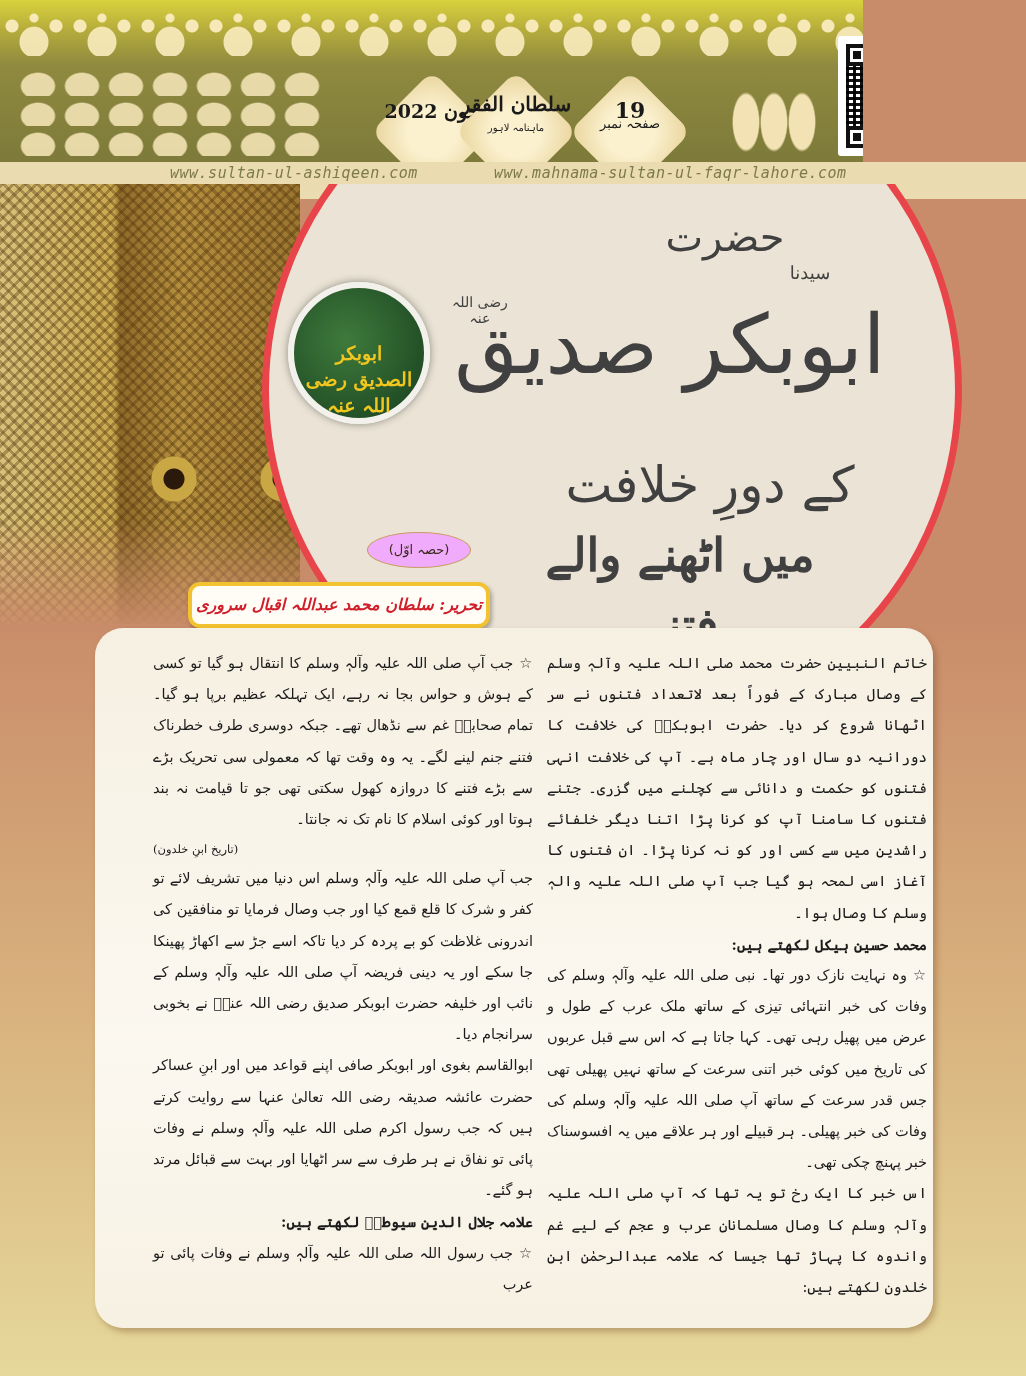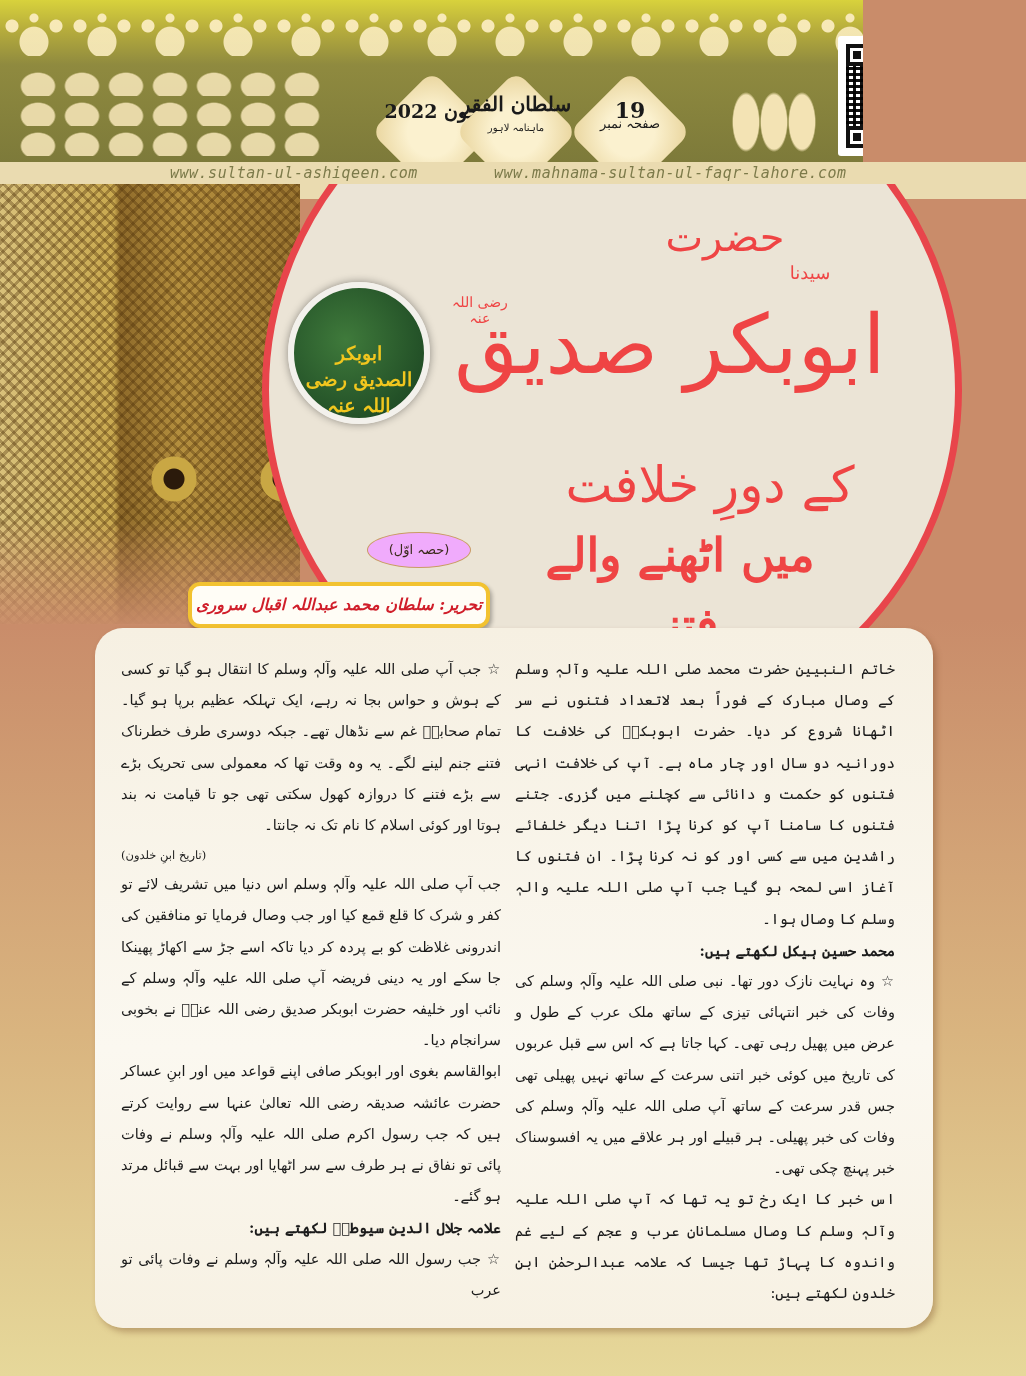--- a/index.html
+++ b/index.html
@@ -84,21 +84,21 @@
     background: linear-gradient(180deg, transparent, #c98c6a);
   }
   .title-disc {
     position: absolute; left: 262px; top: 40px; width: 700px; height: 700px;
     border-radius: 50%;
     background: #ebe4d6;
     border: 7px solid #e8454b;
     clip-path: inset(144px 0 0 0);
   }
   .calligraphy {
-    position: absolute; color: #ef4444; font-family: "DejaVu Serif", serif;
+    position: absolute; color: #404040; font-family: "DejaVu Serif", serif;
     direction: rtl; text-align: center;
   }
   .badge {
     position: absolute; left: 288px; top: 282px; width: 142px; height: 142px; border-radius: 50%;
     background: radial-gradient(circle at 40% 40%, #3f7a3b, #173f1f);
     border: 6px solid #f3f1ec;
     box-shadow: 0 0 8px rgba(0,0,0,.4);
     color: #f1c61e; font-family: "DejaVu Serif", serif;
     display: flex; align-items: flex-end; justify-content: center; text-align: center;
     direction: rtl;
@@ -117,23 +117,23 @@
   }
 
   
   .card {
     position: absolute; left: 95px; top: 628px; width: 838px; height: 700px;
     background: linear-gradient(180deg, #f6f0e2 0%, #fbf8f0 60%, #f7f1e3 100%);
     border-radius: 28px;
     box-shadow: 3px 4px 6px rgba(110,60,30,.35);
   }
   .col {
-    position: absolute; top: 26px; width: 380px;
+    position: absolute; top: 20px; width: 380px;
     direction: rtl; text-align: justify; text-align-last: right;
-    font-family: "DejaVu Serif", serif; font-size: 14.5px; line-height: 31.2px; color: #1b1b1b;
+    font-family: "DejaVu Serif", serif; font-size: 14.5px; line-height: 31.2px; color: #1b1b1b; margin-left: 32px;
   }
   .col-right { left: 420px; }
   .col-left { left: 26px; }
   .col p { margin: 0; }
   .star { color: #333; margin-left: 6px; }
   .source { font-size: 11.5px; text-align: left !important; text-align-last: left !important; line-height: 28px; }
   .speaker { font-weight: bold; }
 </style>
 </head>
 <body>

